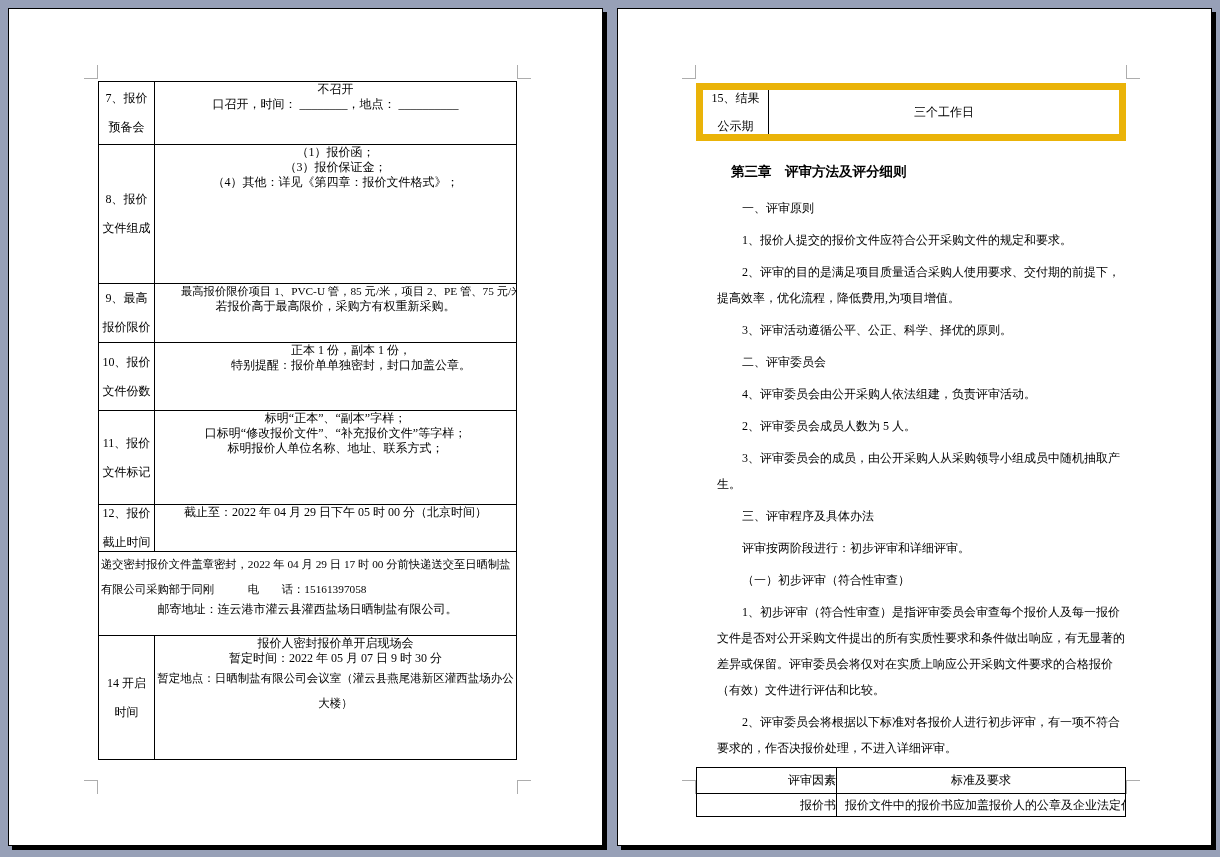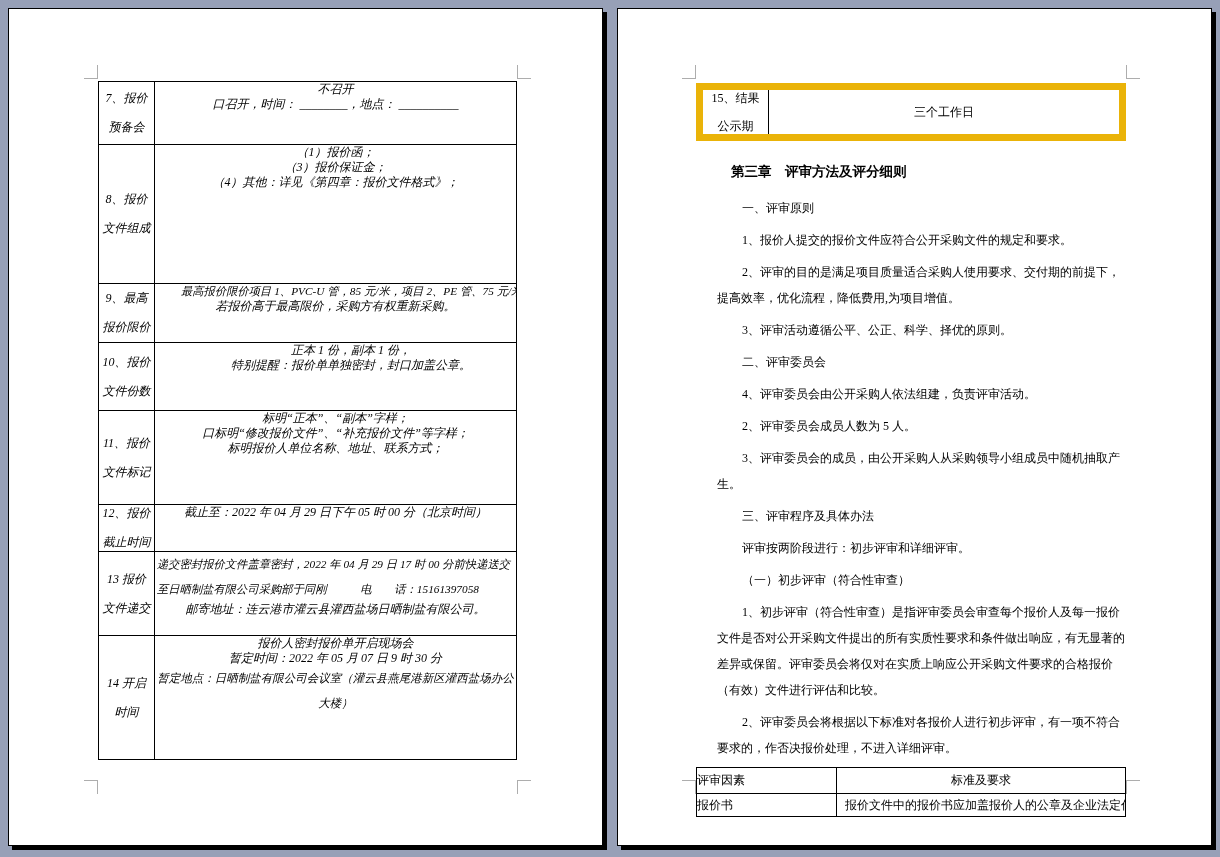--- a/index.html
+++ b/index.html
@@ -28,21 +28,20 @@
   .crop.tr { border-left:1px solid #ADADAD;  border-bottom:1px solid #ADADAD; }
   .crop.bl { border-right:1px solid #ADADAD; border-top:1px solid #ADADAD; }
   .crop.br { border-left:1px solid #ADADAD;  border-top:1px solid #ADADAD; }
 
   
   .quote-table {
     position:absolute; left:89px; top:72px;
     width:419px;
     border:1px solid #000;
     font-size:12px;
-    font-style:italic;
   }
   .trow { display:flex; border-top:1px solid #000; }
   .trow:first-child { border-top:none; }
   .h63{height:62px;} .h140{height:139px;} .h60{height:59px;} .h69{height:68px;gap:31px;}
   .h95{height:94px;} .h48{height:47px;} .h85{height:84px;} .h125{height:124px;}
   .tlabel {
     width:56px; flex:none;
     border-right:1px solid #000;
     display:flex; align-items:center; justify-content:center;
     text-align:center; line-height:29px;
@@ -83,21 +82,21 @@
   .paras { margin-left:13px; width:417px; font-size:12px; }
   .para { line-height:26px; margin:0 0 6px 8px; text-indent:25px; }
   .eval-table {
     width:430px; margin-top:6px;
     border:1px solid #000; font-size:12px;
   }
   .erow { display:flex; border-top:1px solid #000; }
   .erow:first-child { border-top:none; }
   .ecell0 {
     width:140px; flex:none; border-right:1px solid #000;
-    text-align:left; line-height:23px;
+    text-align:right; line-height:23px;
   }
   .ecell1 { flex:1; min-width:0; text-align:center; line-height:23px; }
   .erow.data .ecell1 { text-align:left; padding-left:8px; white-space:nowrap; overflow:hidden; }
   .erow.head { height:25px; }
   .erow.head .ecell0, .erow.head .ecell1 { line-height:24px; }
   .erow.data { height:23px; }
 </style>
 </head>
 <body>
 
@@ -152,21 +151,20 @@
     </div>
 
     <div class="trow h48">
       <div class="tlabel">12、报价截止时间</div>
       <div class="tcell">
         <div class="ln">截止至：2022 年 04 月 29 日下午 05 时 00 分（北京时间）</div>
       </div>
     </div>
 
     <div class="trow h85">
-      <div class="tlabel">13 报价文件递交</div>
       <div class="tcell">
         <div class="pl">递交密封报价文件盖章密封，2022 年 04 月 29 日 17 时 00 分前快递送交至日晒制盐有限公司采购部于同刚　　　电　　话：15161397058</div>
         <div class="ln">邮寄地址：连云港市灌云县灌西盐场日晒制盐有限公司。</div>
       </div>
     </div>
 
     <div class="trow h125">
       <div class="tlabel">14 开启时间</div>
       <div class="tcell">
         <div class="ln">报价人密封报价单开启现场会</div>

